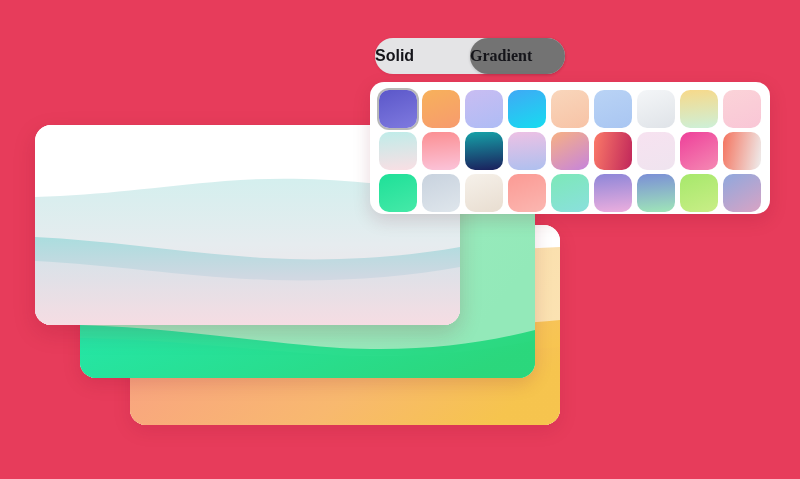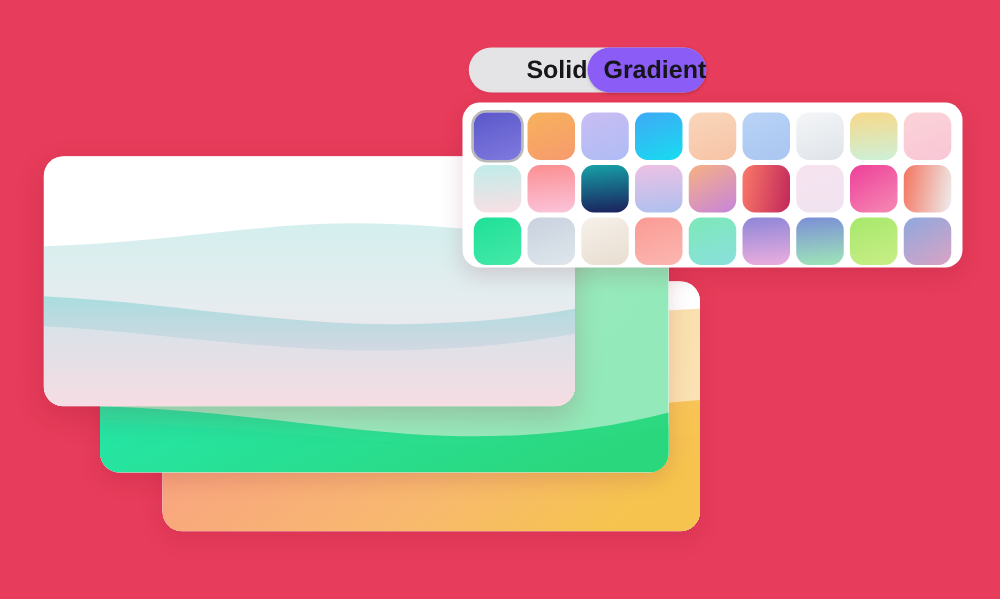--- a/index.html
+++ b/index.html
@@ -73,32 +73,33 @@
     display: flex;
     align-items: center;
     padding: 0;
     box-sizing: border-box;
     box-shadow: 0 1px 3px rgba(120, 10, 35, 0.10);
   }
   .seg-option {
     flex: 1 1 50%;
     height: 36px;
     line-height: 36px;
-    text-align: right;
-    font-size: 20px;
+    text-align: left;
+    font-size: 16px;
     font-weight: bold;
     color: #15151a;
     border-radius: 18px;
     box-sizing: border-box;
     cursor: pointer;
     user-select: none;
   }
   .seg-option.active {
-    background: #8b5cf6;
+    background: #737373;
     box-shadow: 0 1px 3px rgba(0, 0, 0, 0.16);
+    font-family: Liberation Serif, serif;
   }
 
   
   .palette {
     position: absolute;
     left: 370px;
     top: 82px;
     width: 400px;
     height: 132px;
     background: #ffffff;

